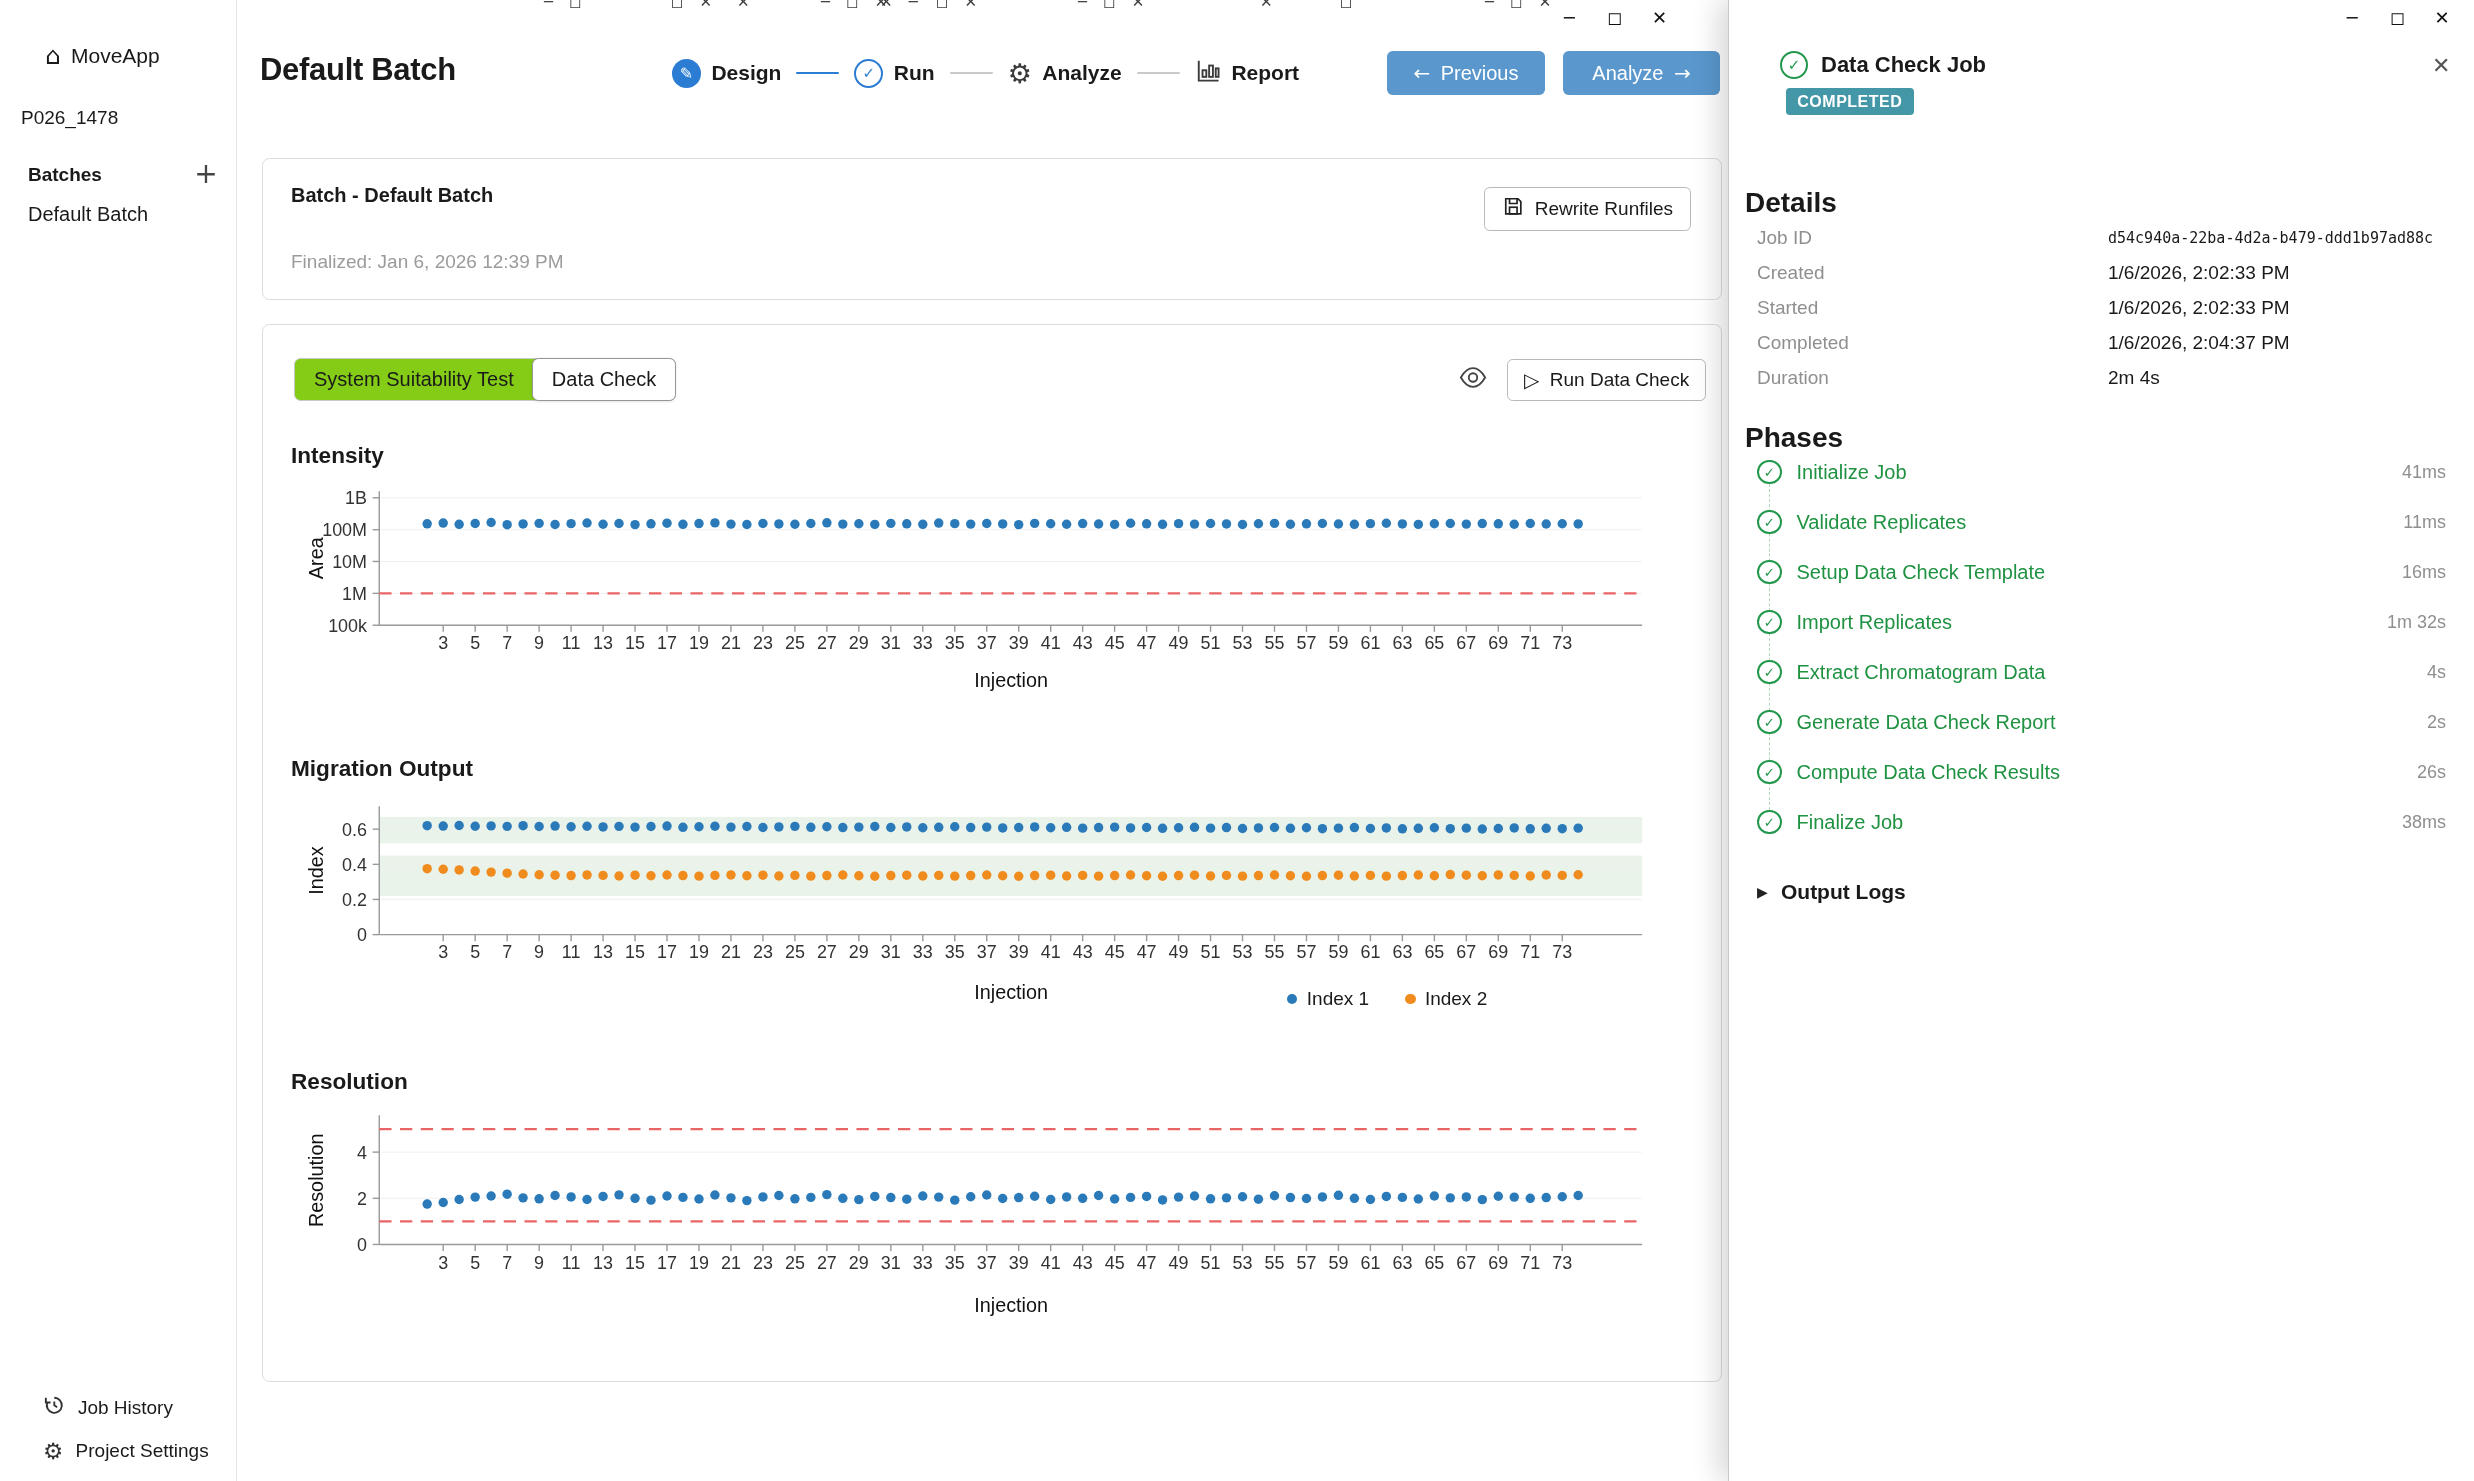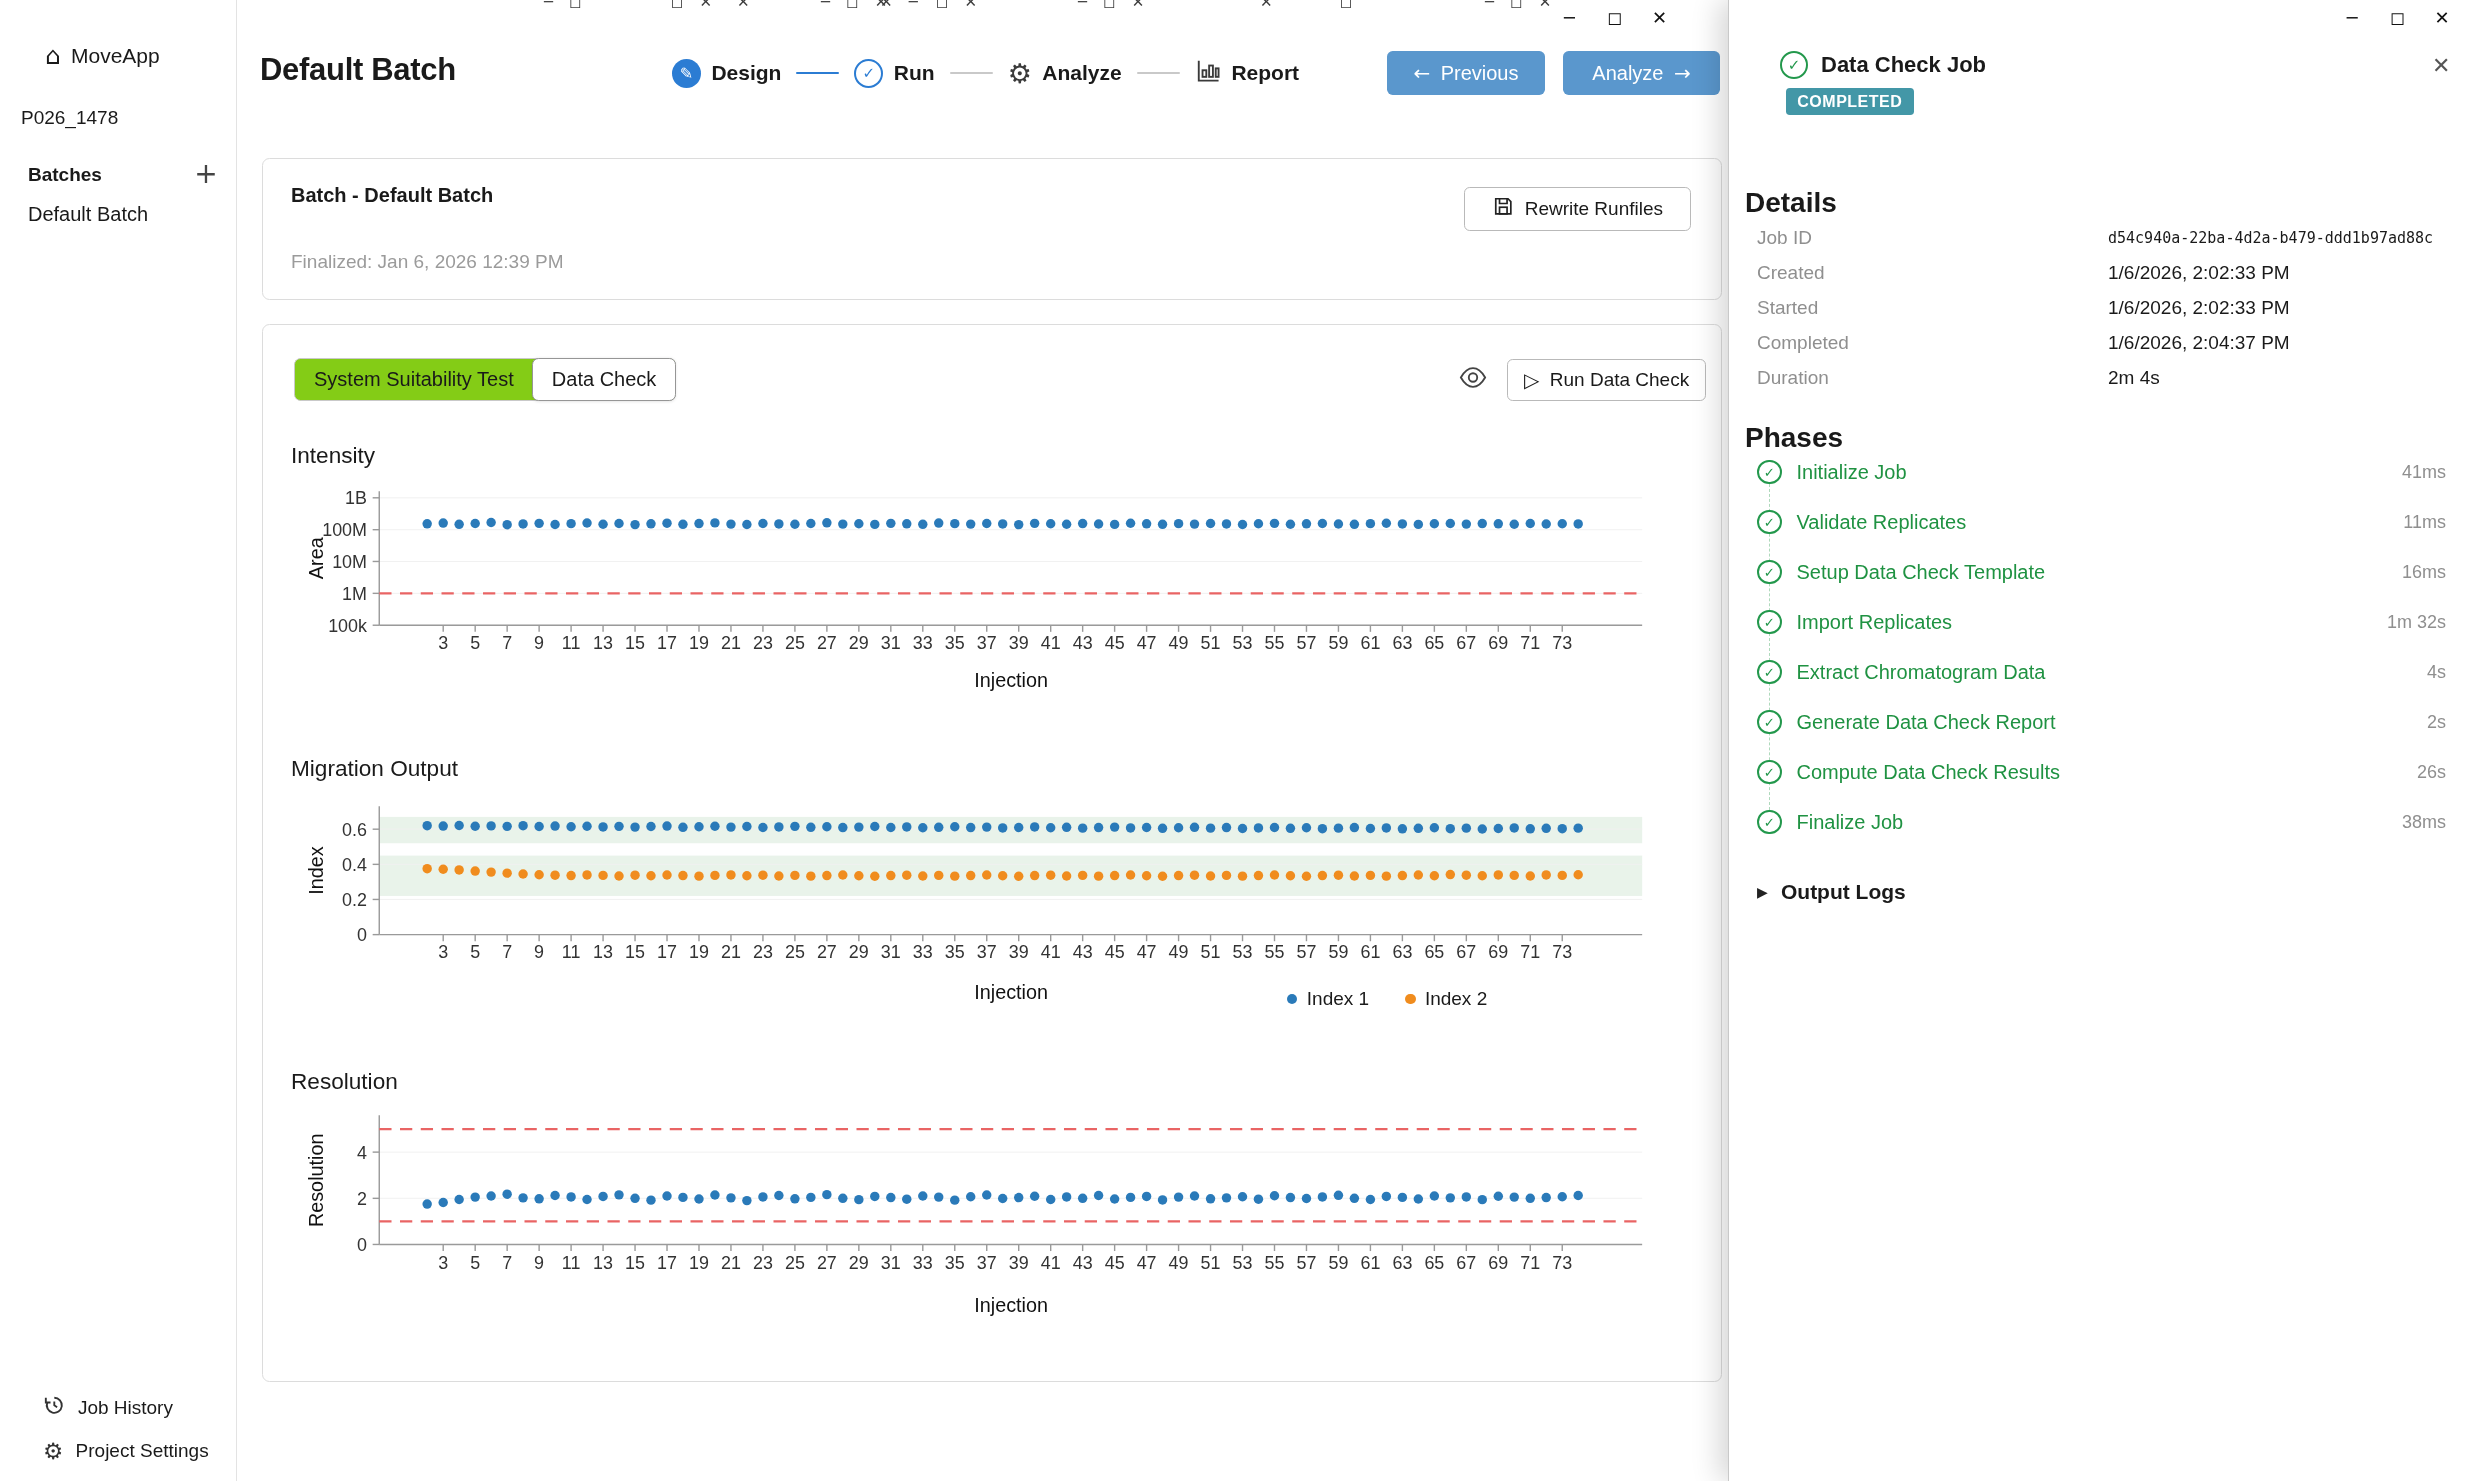--- a/index.html
+++ b/index.html
@@ -49,32 +49,32 @@
   .btn-analyze{left:1563px;top:51px;width:157px}
   .btn-blue .icon{font-size:20px}
 
   
   .card{position:absolute;left:262px;width:1460px;background:#fff;border:0.9px solid #dcdcdc;border-radius:7.5px}
   .card-batch{top:158px;height:142px}
   .batch-title{position:absolute;left:28px;top:24.5px;font-size:20px;font-weight:600}
   .batch-finalized{position:absolute;left:28px;top:92px;font-size:19px;color:#9b9b9b}
   .btn-white{display:flex;align-items:center;gap:10.4px;background:#fff;border:0.9px solid #b9b9b9;border-radius:5.7px;
     font-size:19px;color:#1a1a1a;justify-content:center}
-  .btn-rewrite{position:absolute;right:30px;top:28px;height:44px;padding:0 27px}
+  .btn-rewrite{position:absolute;right:30px;top:28px;height:44px;padding:0 17px}
 
   .card-check{top:324px;height:1058px}
   .tabs{position:absolute;left:31px;top:33px;height:43px;display:flex;align-items:stretch;border:0.9px solid #c9c9c9;
     border-radius:6.6px;background:#84cc16}
   .tab{display:flex;align-items:center;padding:0 19px;font-size:20px;border-radius:6.6px;cursor:pointer;white-space:nowrap}
   .tab.selected{background:#fff;border:0.9px solid #969696;margin:-0.9px;box-shadow:0 0.9px 2.8px rgba(0,0,0,.10)}
   .eye-btn{position:absolute;left:1193px;top:42px;width:34px;height:24.5px;display:flex;align-items:center;justify-content:center}
   .btn-run{position:absolute;left:1244px;top:34px;height:42px;padding:0 16px}
   .btn-run .icon{font-size:20px}
 
-  .chart-title{position:absolute;left:28px;font-size:22.6px;font-weight:400}
+  .chart-title{position:absolute;left:28px;font-size:22.6px;font-weight:700}
   .ct-0{top:118px}.ct-1{top:431px}.ct-2{top:744px}
   .chart-box{position:absolute;left:21px;width:1377px;height:219px}
   .cb-0{top:153px}.cb-1{top:469px}.cb-2{top:776px}
   svg text.tick{font-size:19px;fill:#333;font-family:"Liberation Sans",sans-serif}
   svg text.axis-label{font-size:21px;fill:#111;font-family:"Liberation Sans",sans-serif}
 
   .legend{position:absolute;left:1024px;top:663px;display:flex;gap:36px;align-items:flex-start;font-size:19px}
   .legend-item{display:flex;align-items:center;gap:9.4px}
   .legend-dot{width:10.4px;height:10.4px;border-radius:50%;display:inline-block}
 

